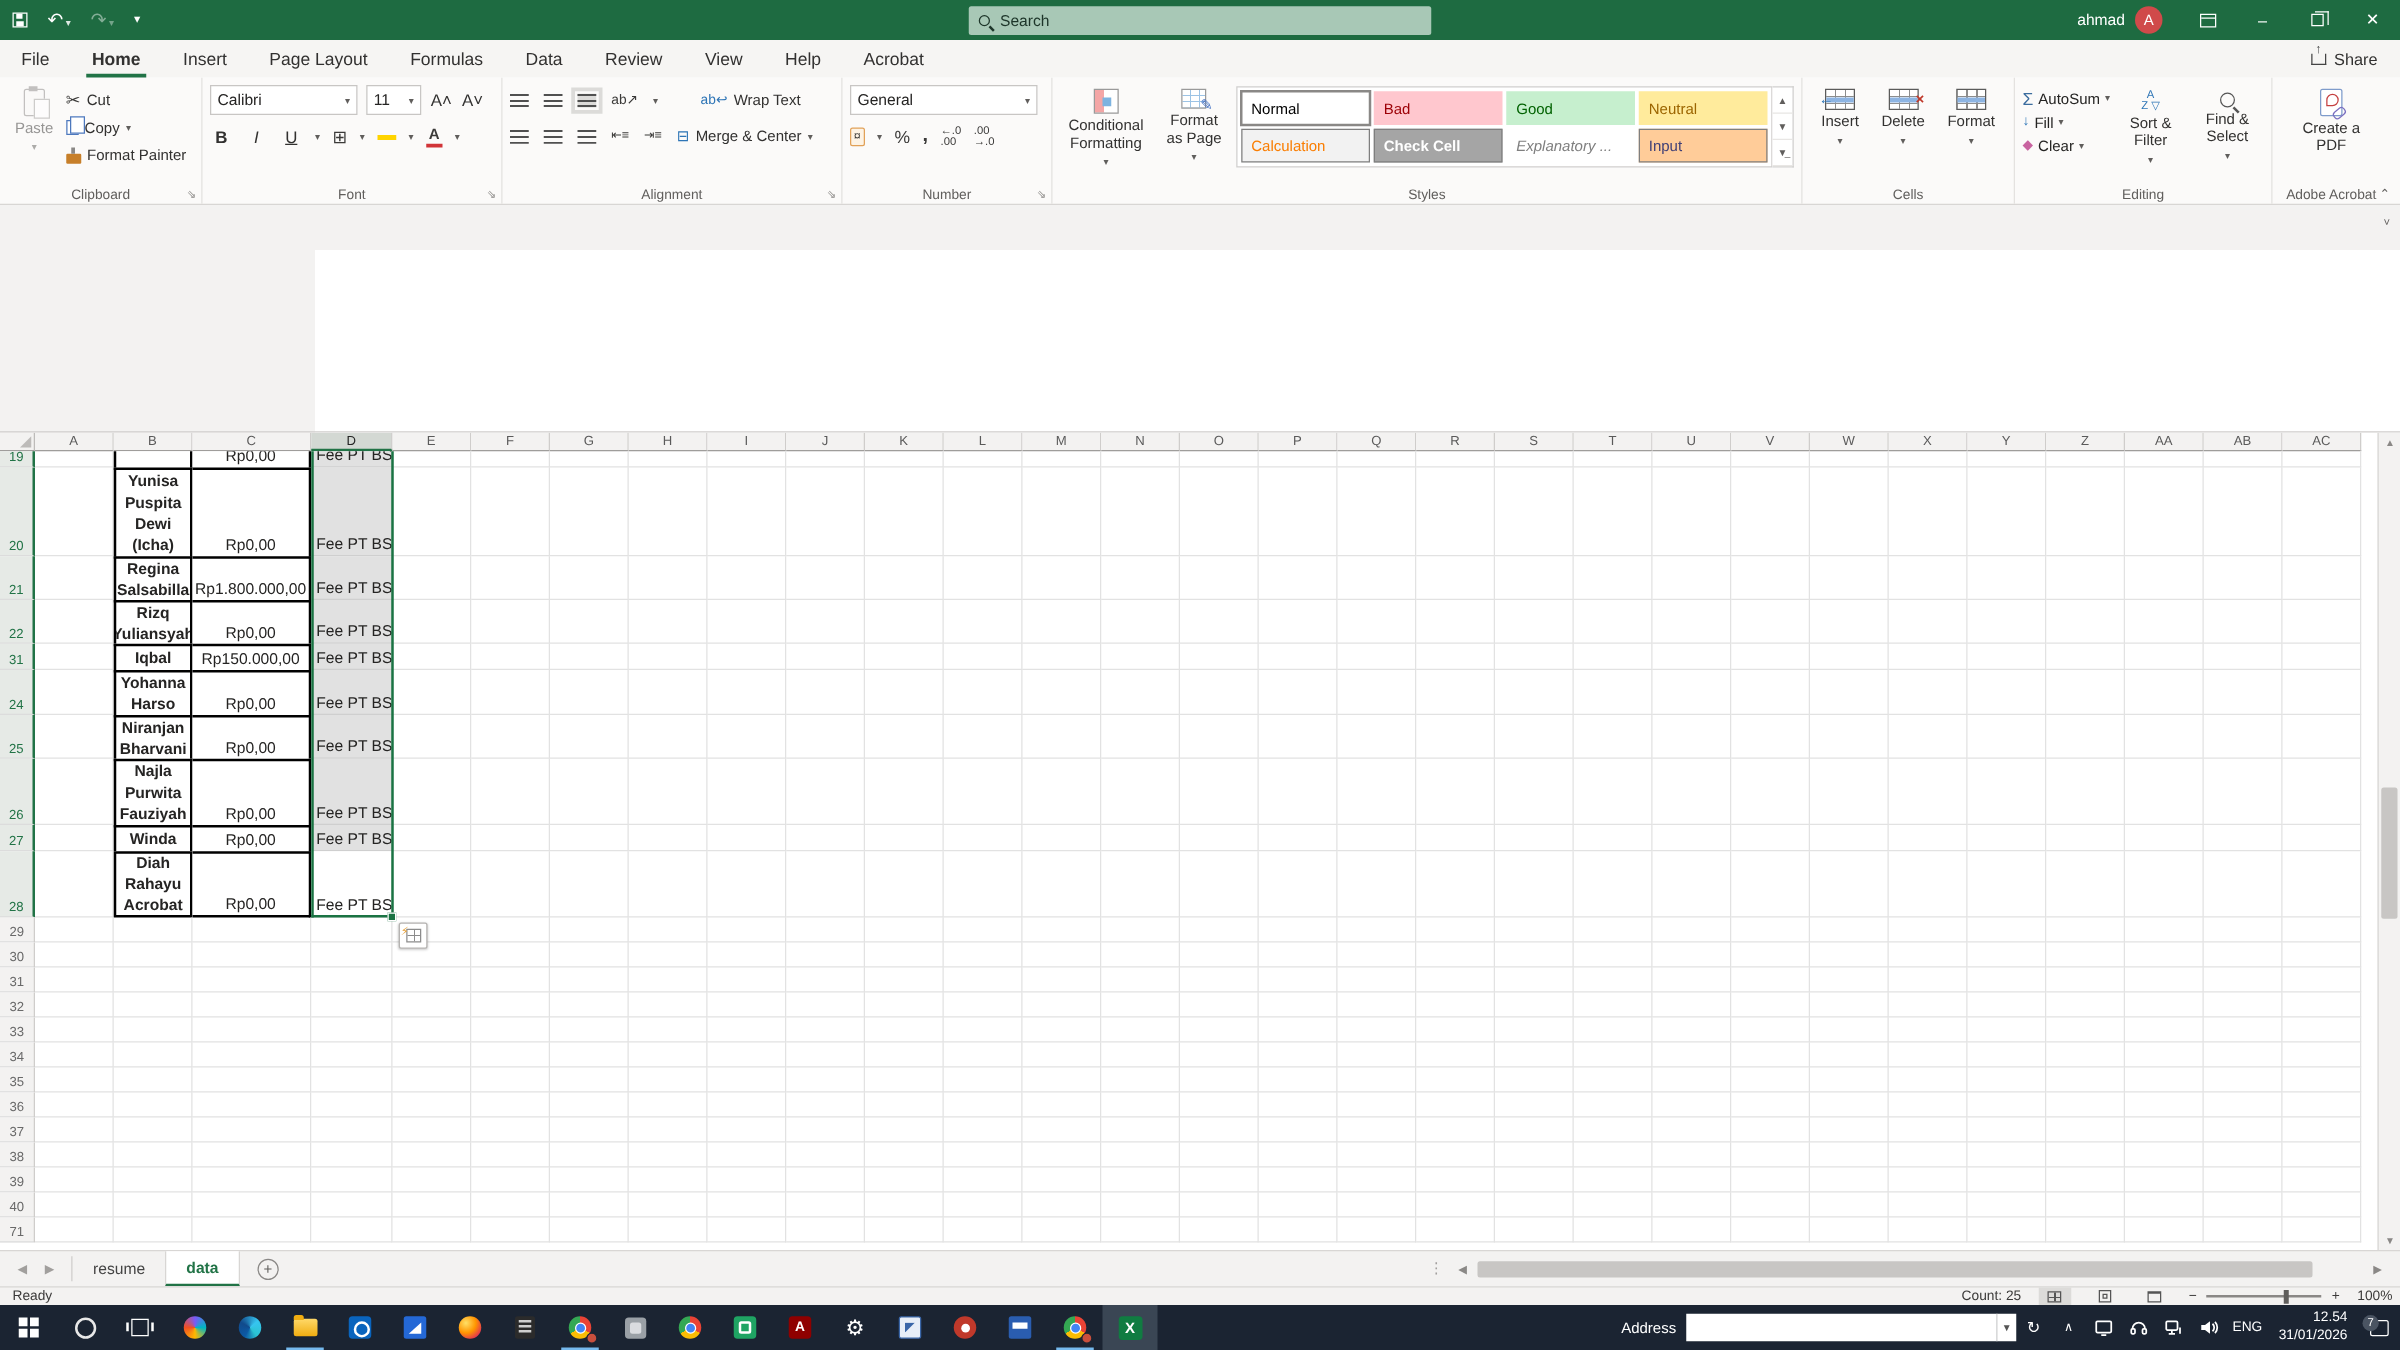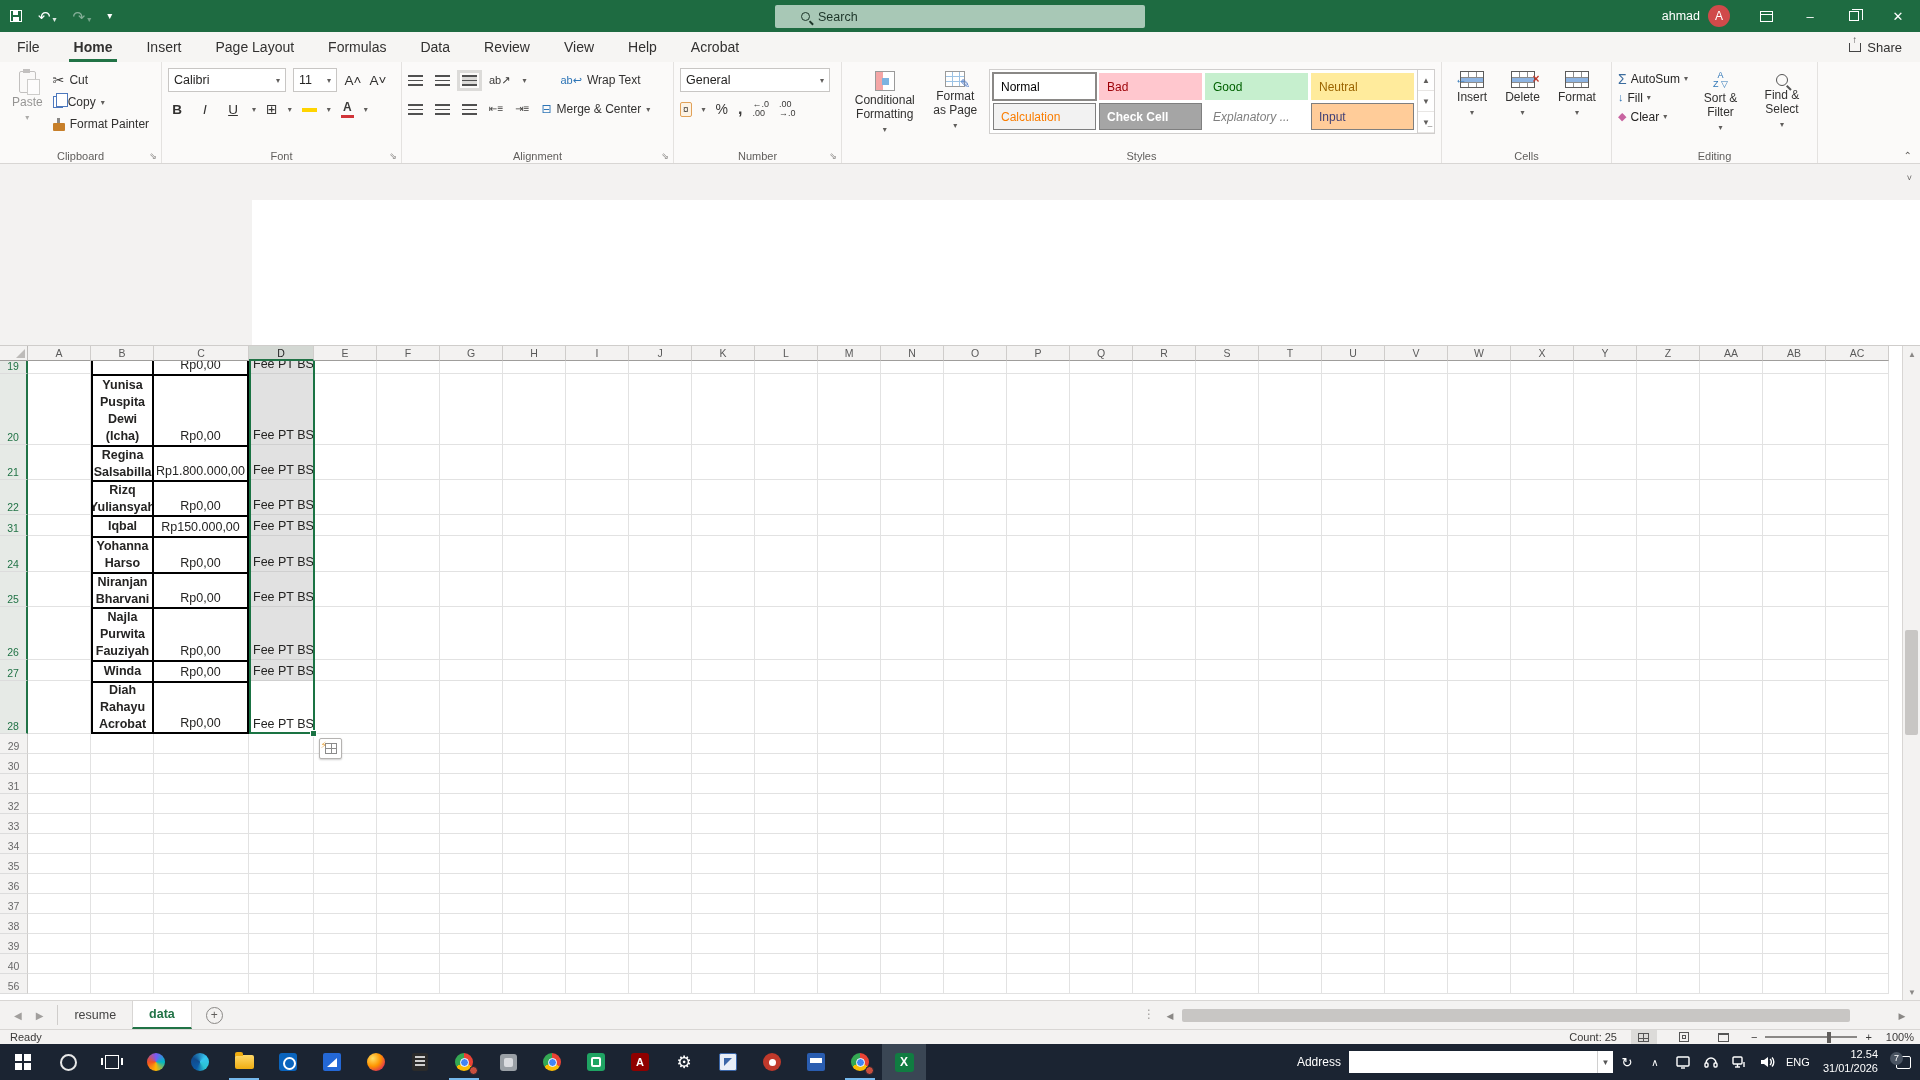--- a/index.html
+++ b/index.html
@@ -9,21 +9,21 @@
   
   .titlebar{position:absolute;top:0;left:0;width:1920px;height:32px;background:#1e6b41;color:#fff;z-index:30}
   .qat{position:absolute;left:10px;top:0;height:32px;display:flex;align-items:center;gap:16px}
   .qat .g{font-size:15px;line-height:1;cursor:default}
   .qat .dim{opacity:.45}
   .sm-caret{font-size:8px;opacity:.85;margin-left:2px}
   .i-save{width:12px;height:12px;border:1.5px solid #fff;position:relative}
   .i-save:before{content:"";position:absolute;left:2px;top:0;width:5px;height:4px;background:#fff}
   .i-save:after{content:"";position:absolute;left:1.5px;bottom:0;width:6px;height:4px;background:#fff}
   .tb-title{position:absolute;left:0;top:0;width:775px;height:32px;display:flex;align-items:center;justify-content:flex-end;padding-right:40px;font-size:13px;color:#fff}
-  .tb-search{position:absolute;left:775px;top:5px;width:370px;height:23px;background:#a8c8b6;border-radius:2px;display:flex;align-items:center;gap:8px;padding-left:26px;color:#1d3529;font-size:12.5px}
+  .tb-search{position:absolute;left:775px;top:5px;width:370px;height:23px;background:#a8c8b6;border-radius:2px;display:flex;align-items:center;gap:8px;padding-left:8px;color:#1d3529;font-size:12.5px}
   .mag{width:9px;height:9px;border:1.5px solid #1d3529;border-radius:50%;position:relative;flex:none}
   .mag:after{content:"";position:absolute;width:5px;height:1.5px;background:#1d3529;transform:rotate(45deg);left:7px;top:9px}
   .tb-right{position:absolute;right:0;top:0;height:32px;display:flex;align-items:center}
   .tb-user{font-size:12.5px;margin-right:8px}
   .avatar{width:22px;height:22px;border-radius:50%;background:#d04a4a;color:#fff;font-size:12px;display:flex;align-items:center;justify-content:center;margin-right:14px}
   .winbtn{width:44px;height:32px;display:flex;align-items:center;justify-content:center;font-size:13px}
   .i-ribopt{width:13px;height:11px;border:1.2px solid #fff;position:relative}
   .i-ribopt:before{content:"";position:absolute;left:0;top:2px;width:100%;height:1.2px;background:#fff}
   .i-restore{width:10px;height:10px;border:1.2px solid #fff;position:relative}
   .i-restore:before{content:"";position:absolute;left:2px;top:-3px;width:10px;height:10px;border:1.2px solid #fff;border-left:none;border-bottom:none}
@@ -455,20 +455,27 @@
       </div>
       <div class="btn-big">
         <span class="findico" style="margin-top:3px"></span>
         <span>Find &amp; Select</span>
           <span class="caret">▾</span>
       </div>
     </div>
     <div class="glabel">Editing</div>
   </div>
 
+  <div class="rgroup" style="width:94px;border-right:none">
+    <div class="btn-big" style="margin:0 auto">
+      <span class="pdf-ico"></span>
+      <span>Create a PDF</span>
+    </div>
+    <div class="glabel">Adobe Acrobat</div>
+  </div>
 
   <div class="collapse-rib">⌃</div>
 </div>
 
 <div class="fbar"></div>
 <div class="namebox">
   <span>D28</span>
   <span class="caret">▾</span>
 </div>
 <div class="fdots" style="z-index:16">⋮</div>
@@ -1215,21 +1222,21 @@
         <div class="cell" style="width: 63px;"></div>
         <div class="cell" style="width: 63px;"></div>
         <div class="cell" style="width: 63px;"></div>
         <div class="cell" style="width: 63px;"></div>
         <div class="cell" style="width: 63px;"></div>
         <div class="cell" style="width: 63px;"></div>
         <div class="cell" style="width: 63px;"></div>
         <div class="cell" style="width: 63px;"></div>
       </div>
       <div class="grow" style="height: 20px;">
-        <div class="rowh">56</div>
+        <div class="rowh">71</div>
         <div class="cell" style="width: 63px;"></div>
         <div class="cell" style="width: 63px;"></div>
         <div class="cell" style="width: 95px;"></div>
         <div class="cell" style="width: 65px;"></div>
         <div class="cell" style="width: 63px;"></div>
         <div class="cell" style="width: 63px;"></div>
         <div class="cell" style="width: 63px;"></div>
         <div class="cell" style="width: 63px;"></div>
         <div class="cell" style="width: 63px;"></div>
         <div class="cell" style="width: 63px;"></div>

